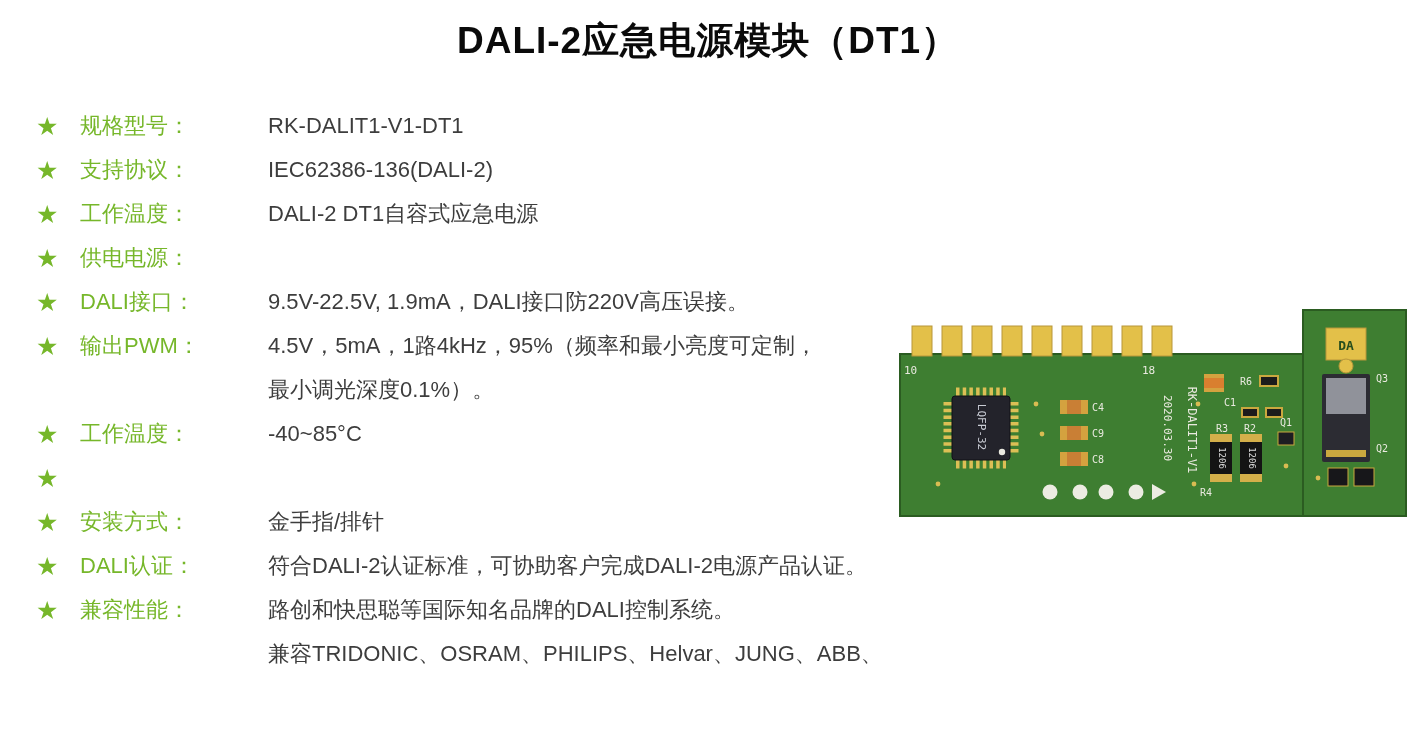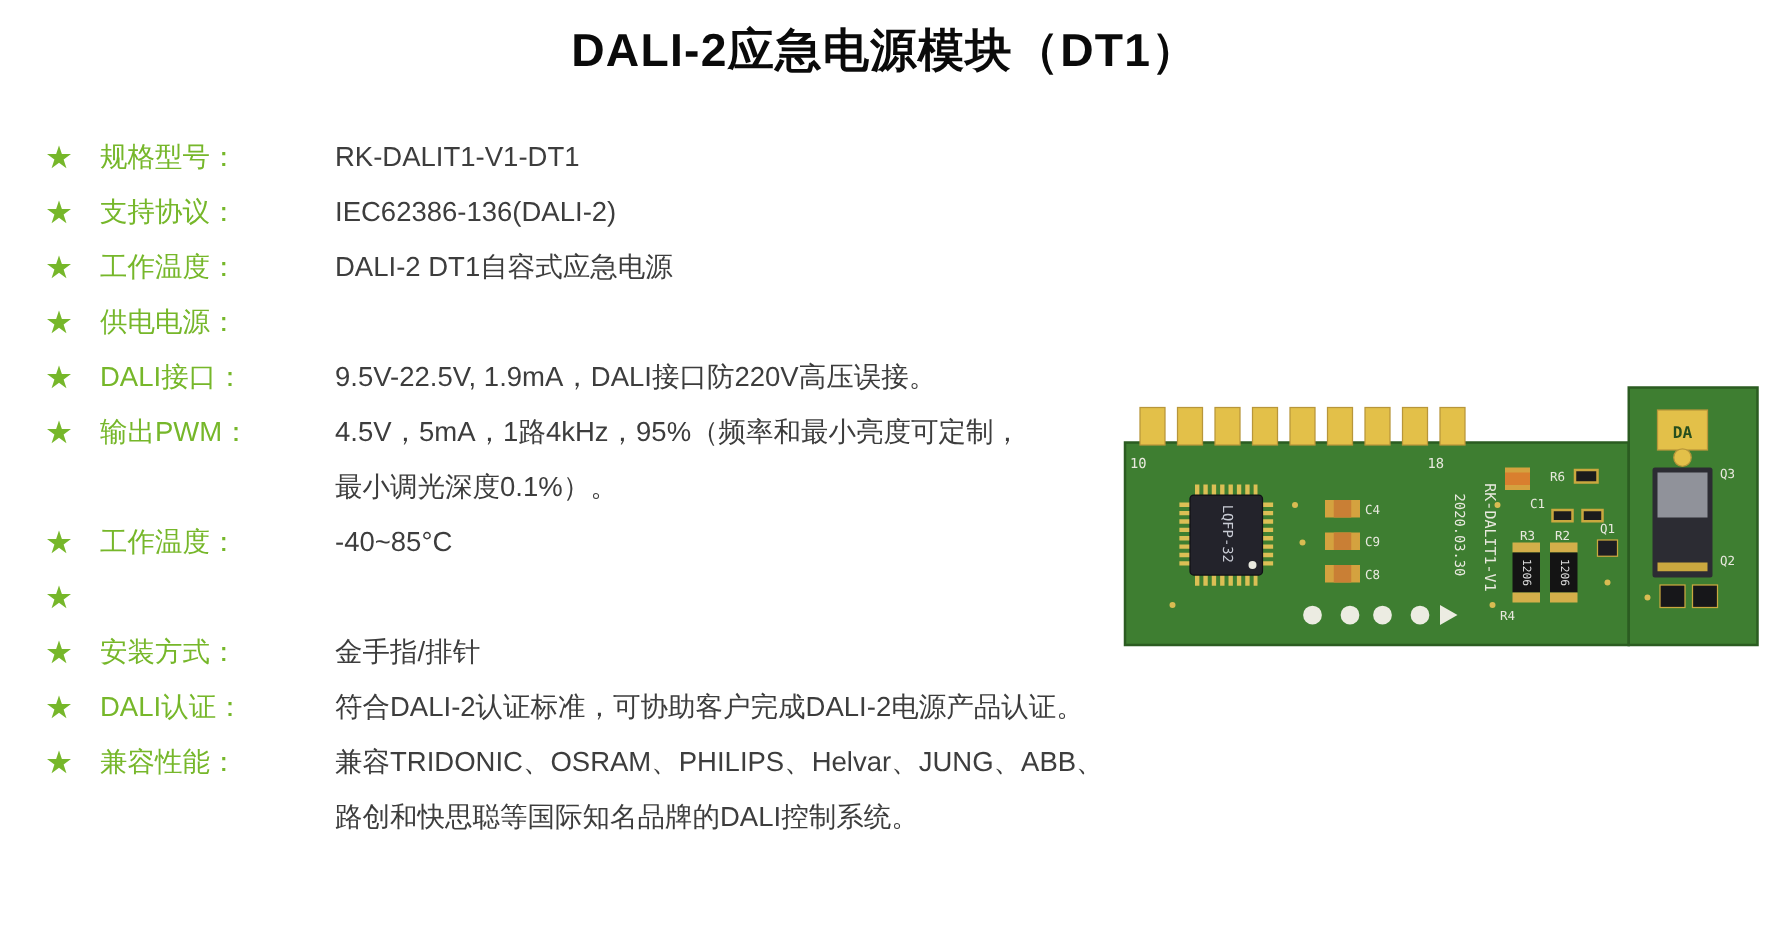--- a/index.html
+++ b/index.html
@@ -116,22 +116,22 @@
       <span class="label">DALI认证：</span>
       <div class="value">
         <div>符合DALI-2认证标准，可协助客户完成DALI-2电源产品认证。</div>
       </div>
     </div>
 
     <div class="spec-row">
       <span class="star">★</span>
       <span class="label">兼容性能：</span>
       <div class="value">
+        <div>路创和快思聪等国际知名品牌的DALI控制系统。</div>
         <div>兼容TRIDONIC、OSRAM、PHILIPS、Helvar、JUNG、ABB、</div>
-        <div>路创和快思聪等国际知名品牌的DALI控制系统。</div>
       </div>
     </div>
 
   </div>
 
   <div class="pcb-photo">
     <svg viewBox="0 0 512 212" width="512" height="212">
 
       <rect x="2" y="46" width="403" height="162" fill="#3e7e31" stroke="#2b5c21" stroke-width="2"></rect>
       <rect x="405" y="2" width="103" height="206" fill="#3e7e31" stroke="#2b5c21" stroke-width="2"></rect>

